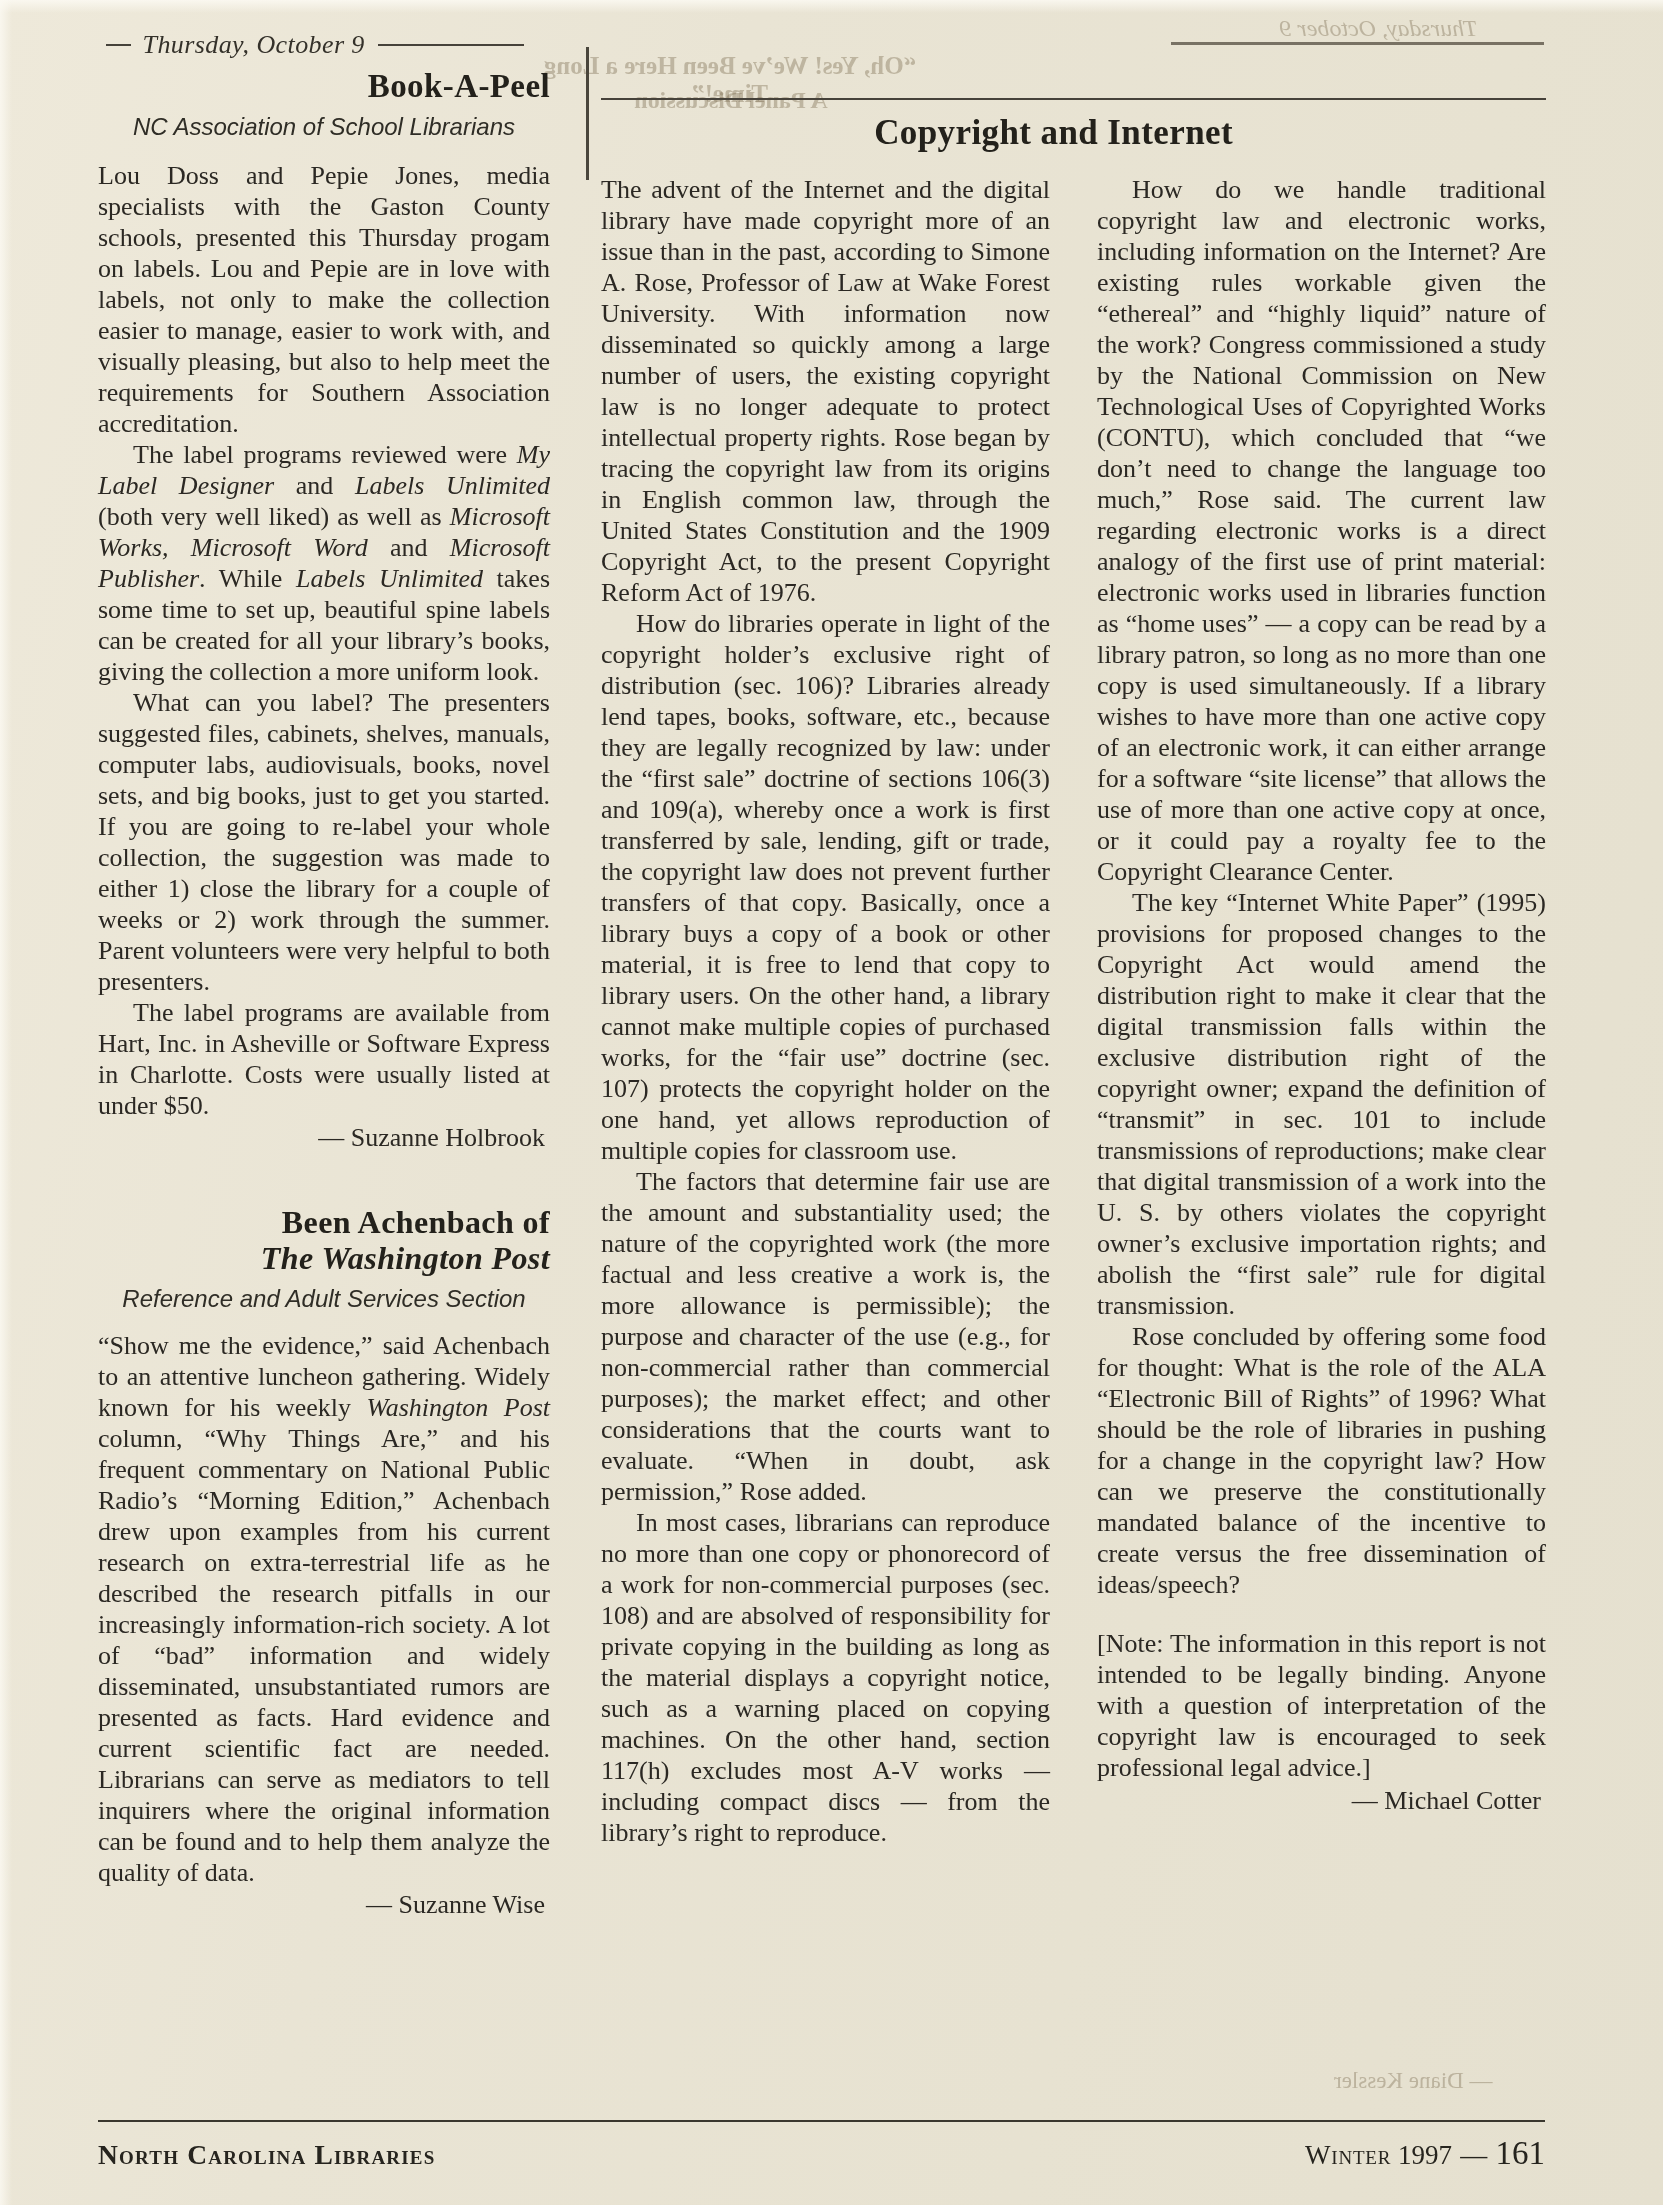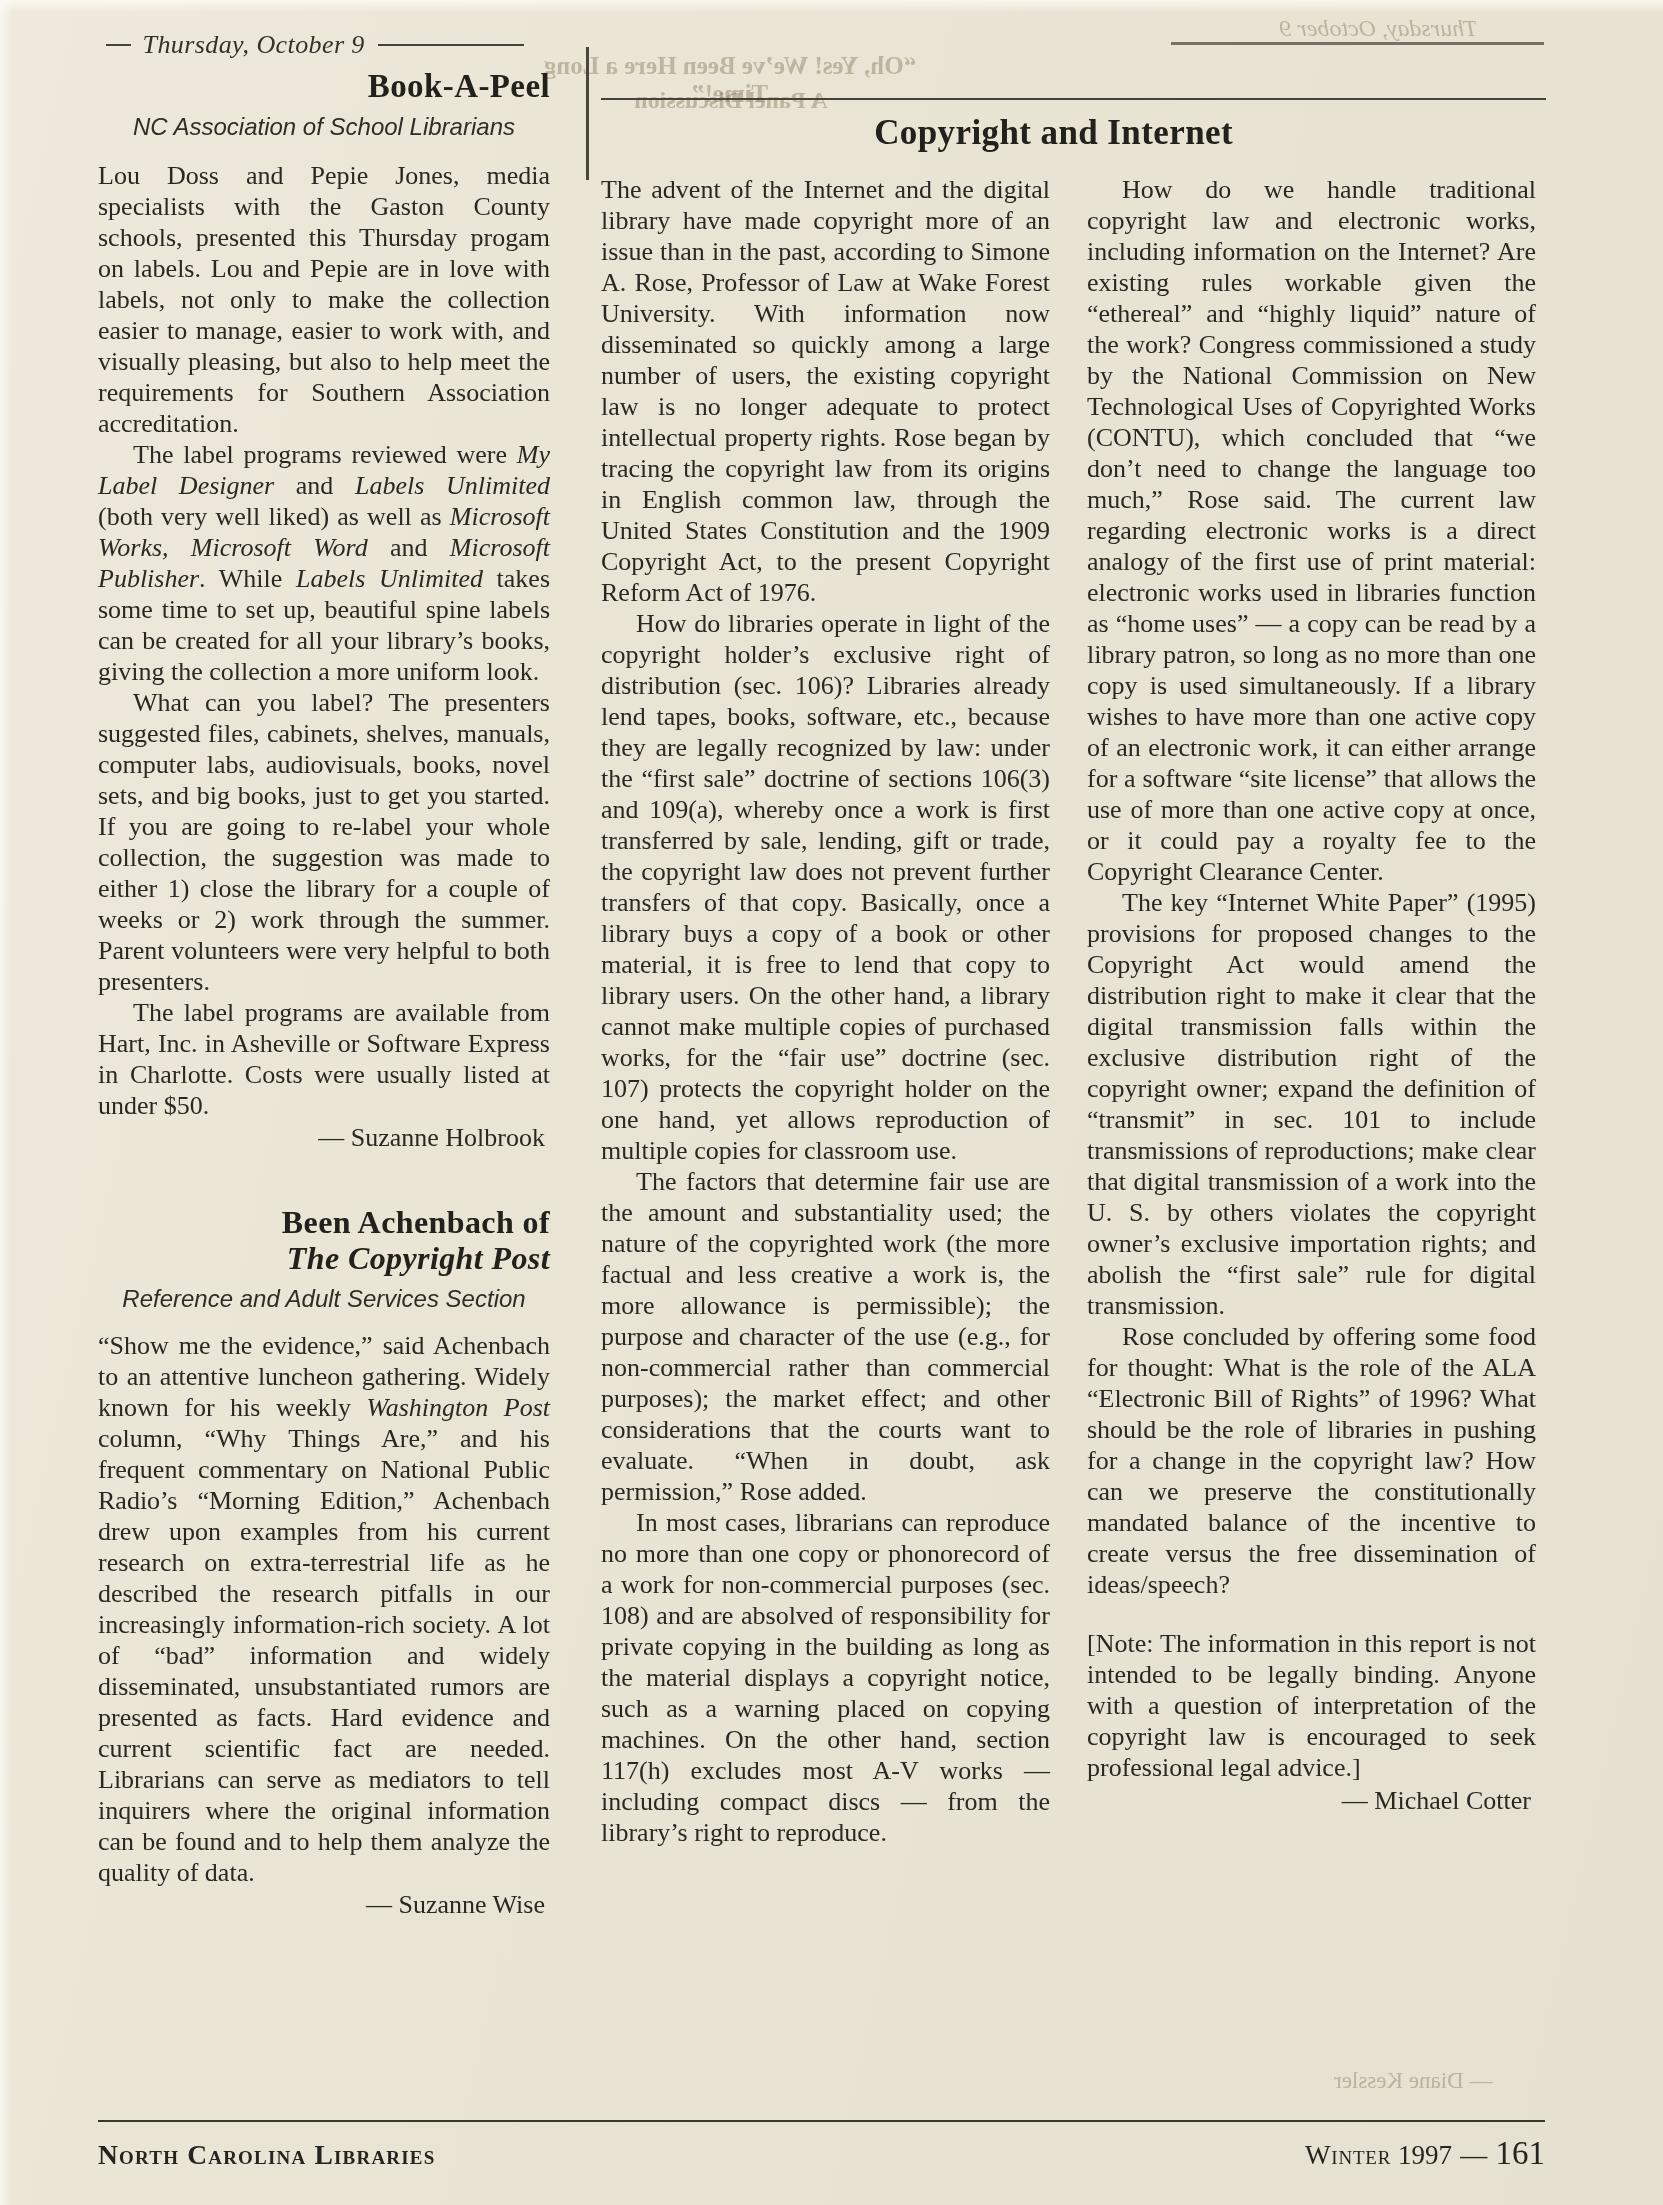--- a/index.html
+++ b/index.html
@@ -84,21 +84,21 @@
   .article-achenbach .a-title{ font-size:32px; }
   .article-achenbach .a-sub{ margin-bottom:16.6px; }
 
   
   .copyright-sec{
     position:absolute; left:601px; top:98px; width:945px;
     border-top:2.5px solid #46423a;
   }
   .c-head{ width:632px; margin-top:13.3px; }
   .c-head .a-title{ font-size:35px;font-family:Liberation Serif, serif; }
-  .two-col{ display:flex; gap:37px; margin-top:21.6px; }
+  .two-col{ display:flex; gap:47px; margin-top:21.6px; }
   .two-col .col{ width:449px; flex:0 0 449px; }
 
   
   .page-footer{
     position:absolute; left:98px; top:2120px; width:1447px;
     border-top:2.5px solid #3a372e; padding-top:13.3px;
     display:flex; justify-content:space-between; align-items:baseline;
   }
   .journal-name{
     font-variant:small-caps; font-size:27.5px; font-weight:600;
@@ -136,21 +136,21 @@
       <div class="a-sub">NC Association of School Librarians</div>
       <p class="para first">Lou Doss and Pepie Jones, media specialists with the Gaston County schools, presented this Thursday progam on labels. Lou and Pepie are in love with labels, not only to make the collection easier to manage, easier to work with, and visually pleasing, but also to help meet the requirements for Southern Association accreditation.</p>
       <p class="para">The label programs reviewed were <i>My Label Designer</i> and <i>Labels Unlimited</i> (both very well liked) as well as <i>Microsoft Works, Microsoft Word</i> and <i>Microsoft Publisher</i>. While <i>Labels Unlimited</i> takes some time to set up, beautiful spine labels can be created for all your library’s books, giving the collection a more uniform look.</p>
       <p class="para">What can you label? The presenters suggested files, cabinets, shelves, manuals, computer labs, audiovisuals, books, novel sets, and big books, just to get you started. If you are going to re-label your whole collection, the suggestion was made to either 1) close the library for a couple of weeks or 2) work through the summer. Parent volunteers were very helpful to both presenters.</p>
       <p class="para">The label programs are available from Hart, Inc. in Asheville or Software Express in Charlotte. Costs were usually listed at under $50.</p>
       <div class="byline">— Suzanne Holbrook</div>
     </article>
 
     <article class="article-achenbach">
       <h1 class="a-title"><span>Been Achenbach of</span><br>
-        <span class="wp-line">The Copyright Post</span></h1>
+        <span class="wp-line">The Washington Post</span></h1>
       <div class="a-sub">Reference and Adult Services Section</div>
       <p class="para first">“Show me the evidence,” said Achenbach to an attentive luncheon gathering. Widely known for his weekly <i>Washington Post</i> column, “Why Things Are,” and his frequent commentary on National Public Radio’s “Morning Edition,” Achenbach drew upon examples from his current research on extra-terrestrial life as he described the research pitfalls in our increasingly information-rich society. A lot of “bad” information and widely disseminated, unsubstantiated rumors are presented as facts. Hard evidence and current scientific fact are needed. Librarians can serve as mediators to tell inquirers where the original information can be found and to help them analyze the quality of data.</p>
       <div class="byline">— Suzanne Wise</div>
     </article>
 
   </section>
 
   <section class="copyright-sec">
     <div class="c-head">
       <h1 class="a-title">Copyright and Internet</h1>

